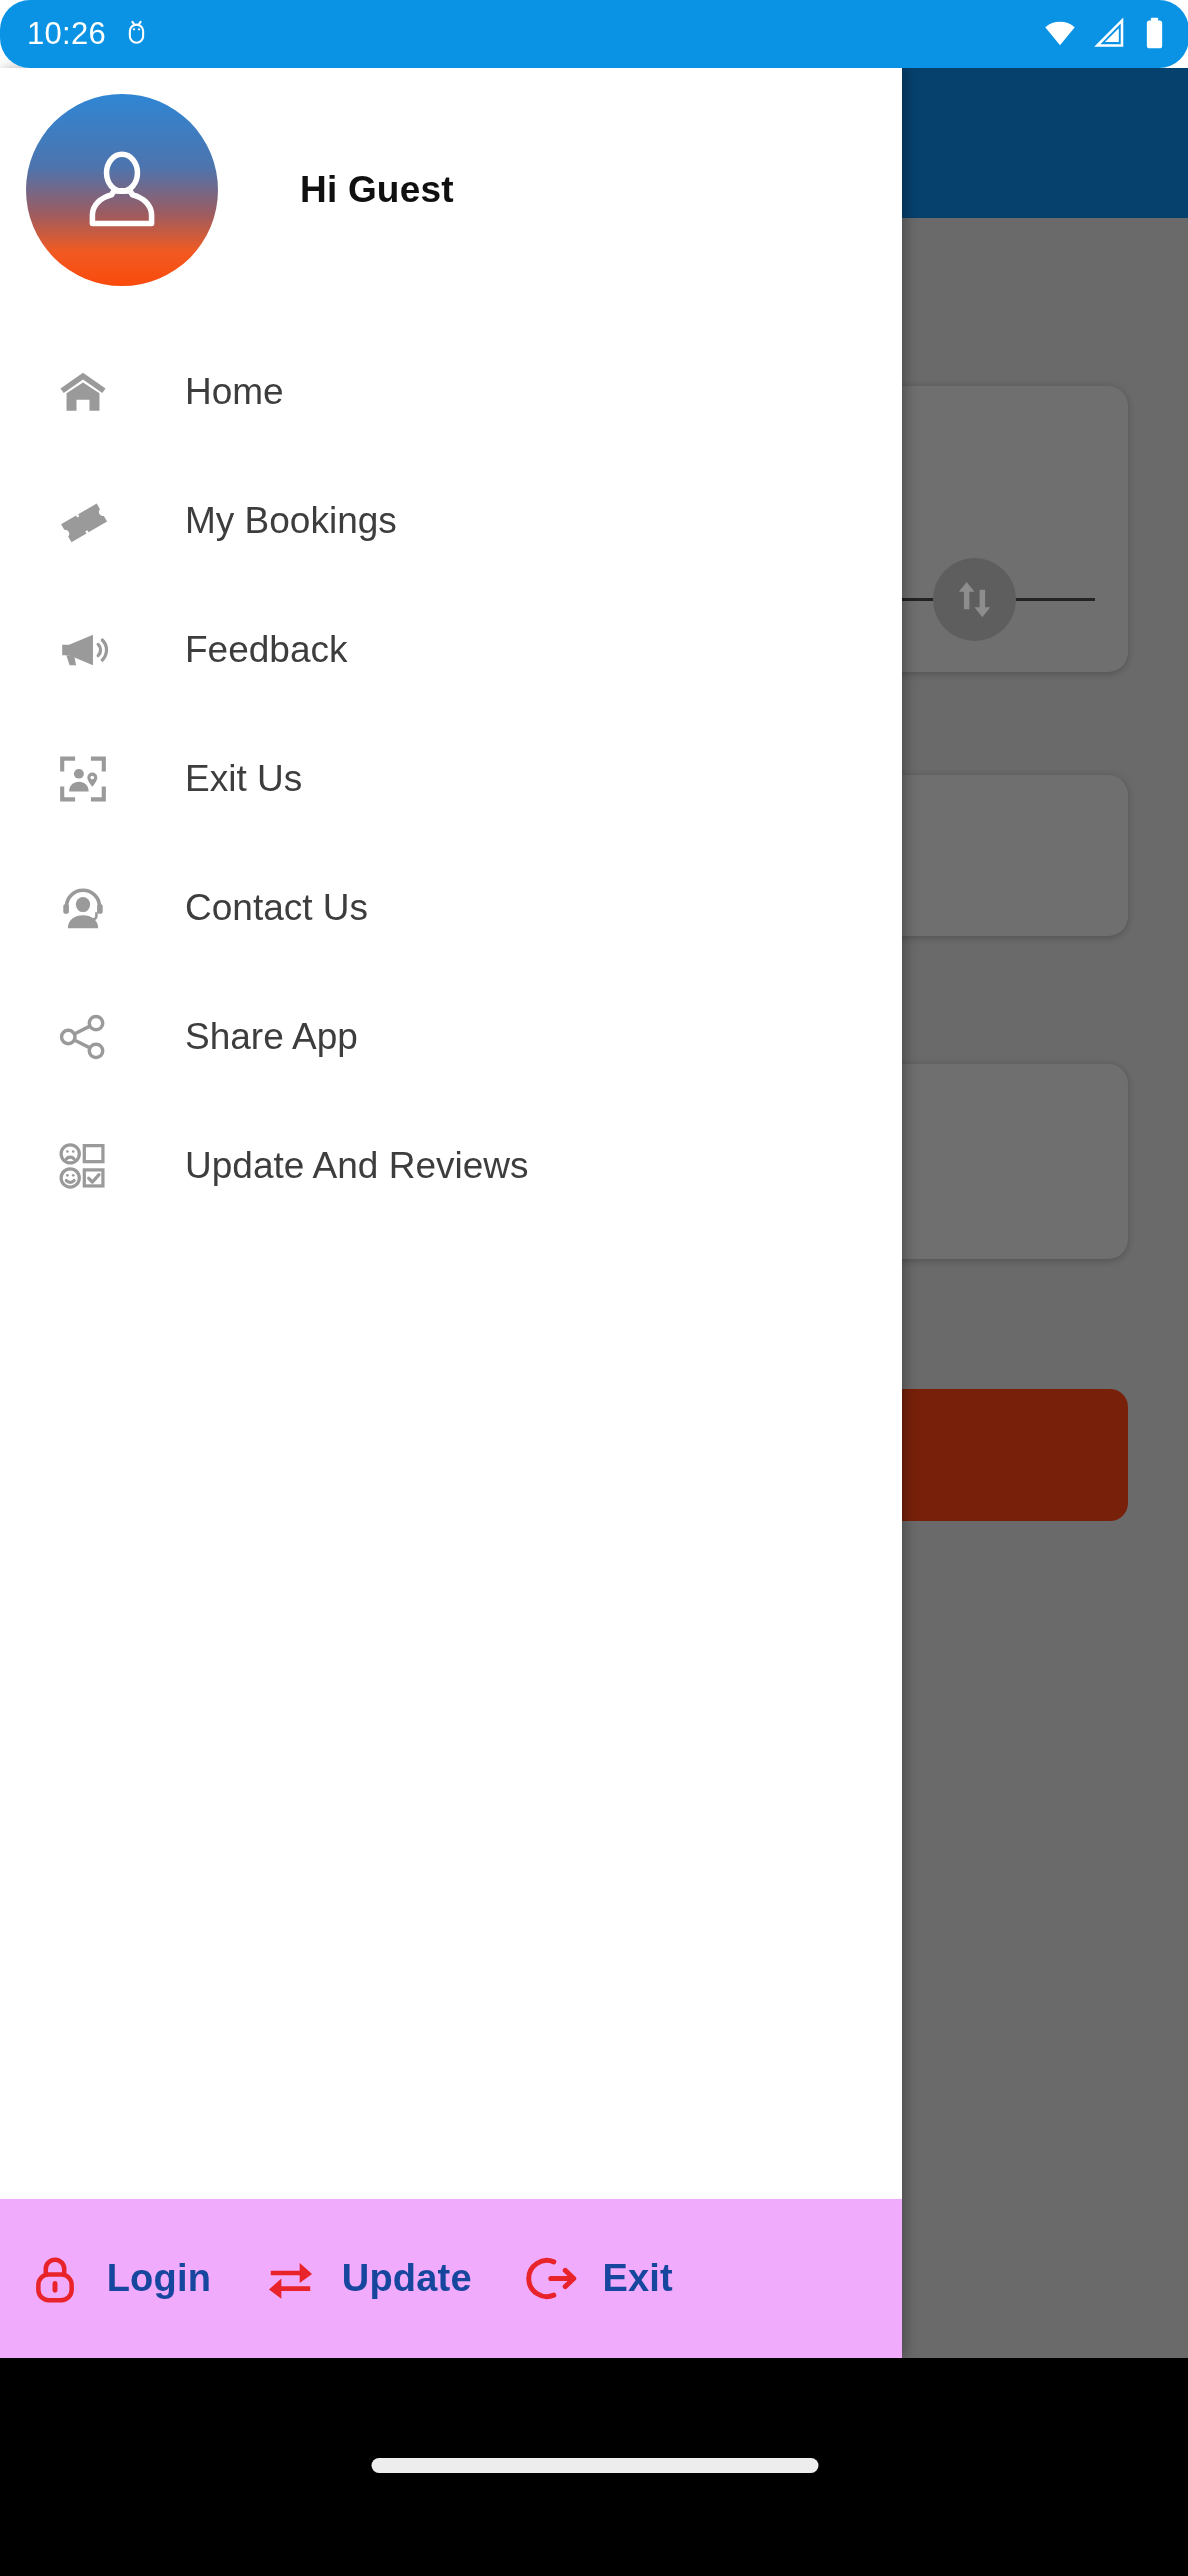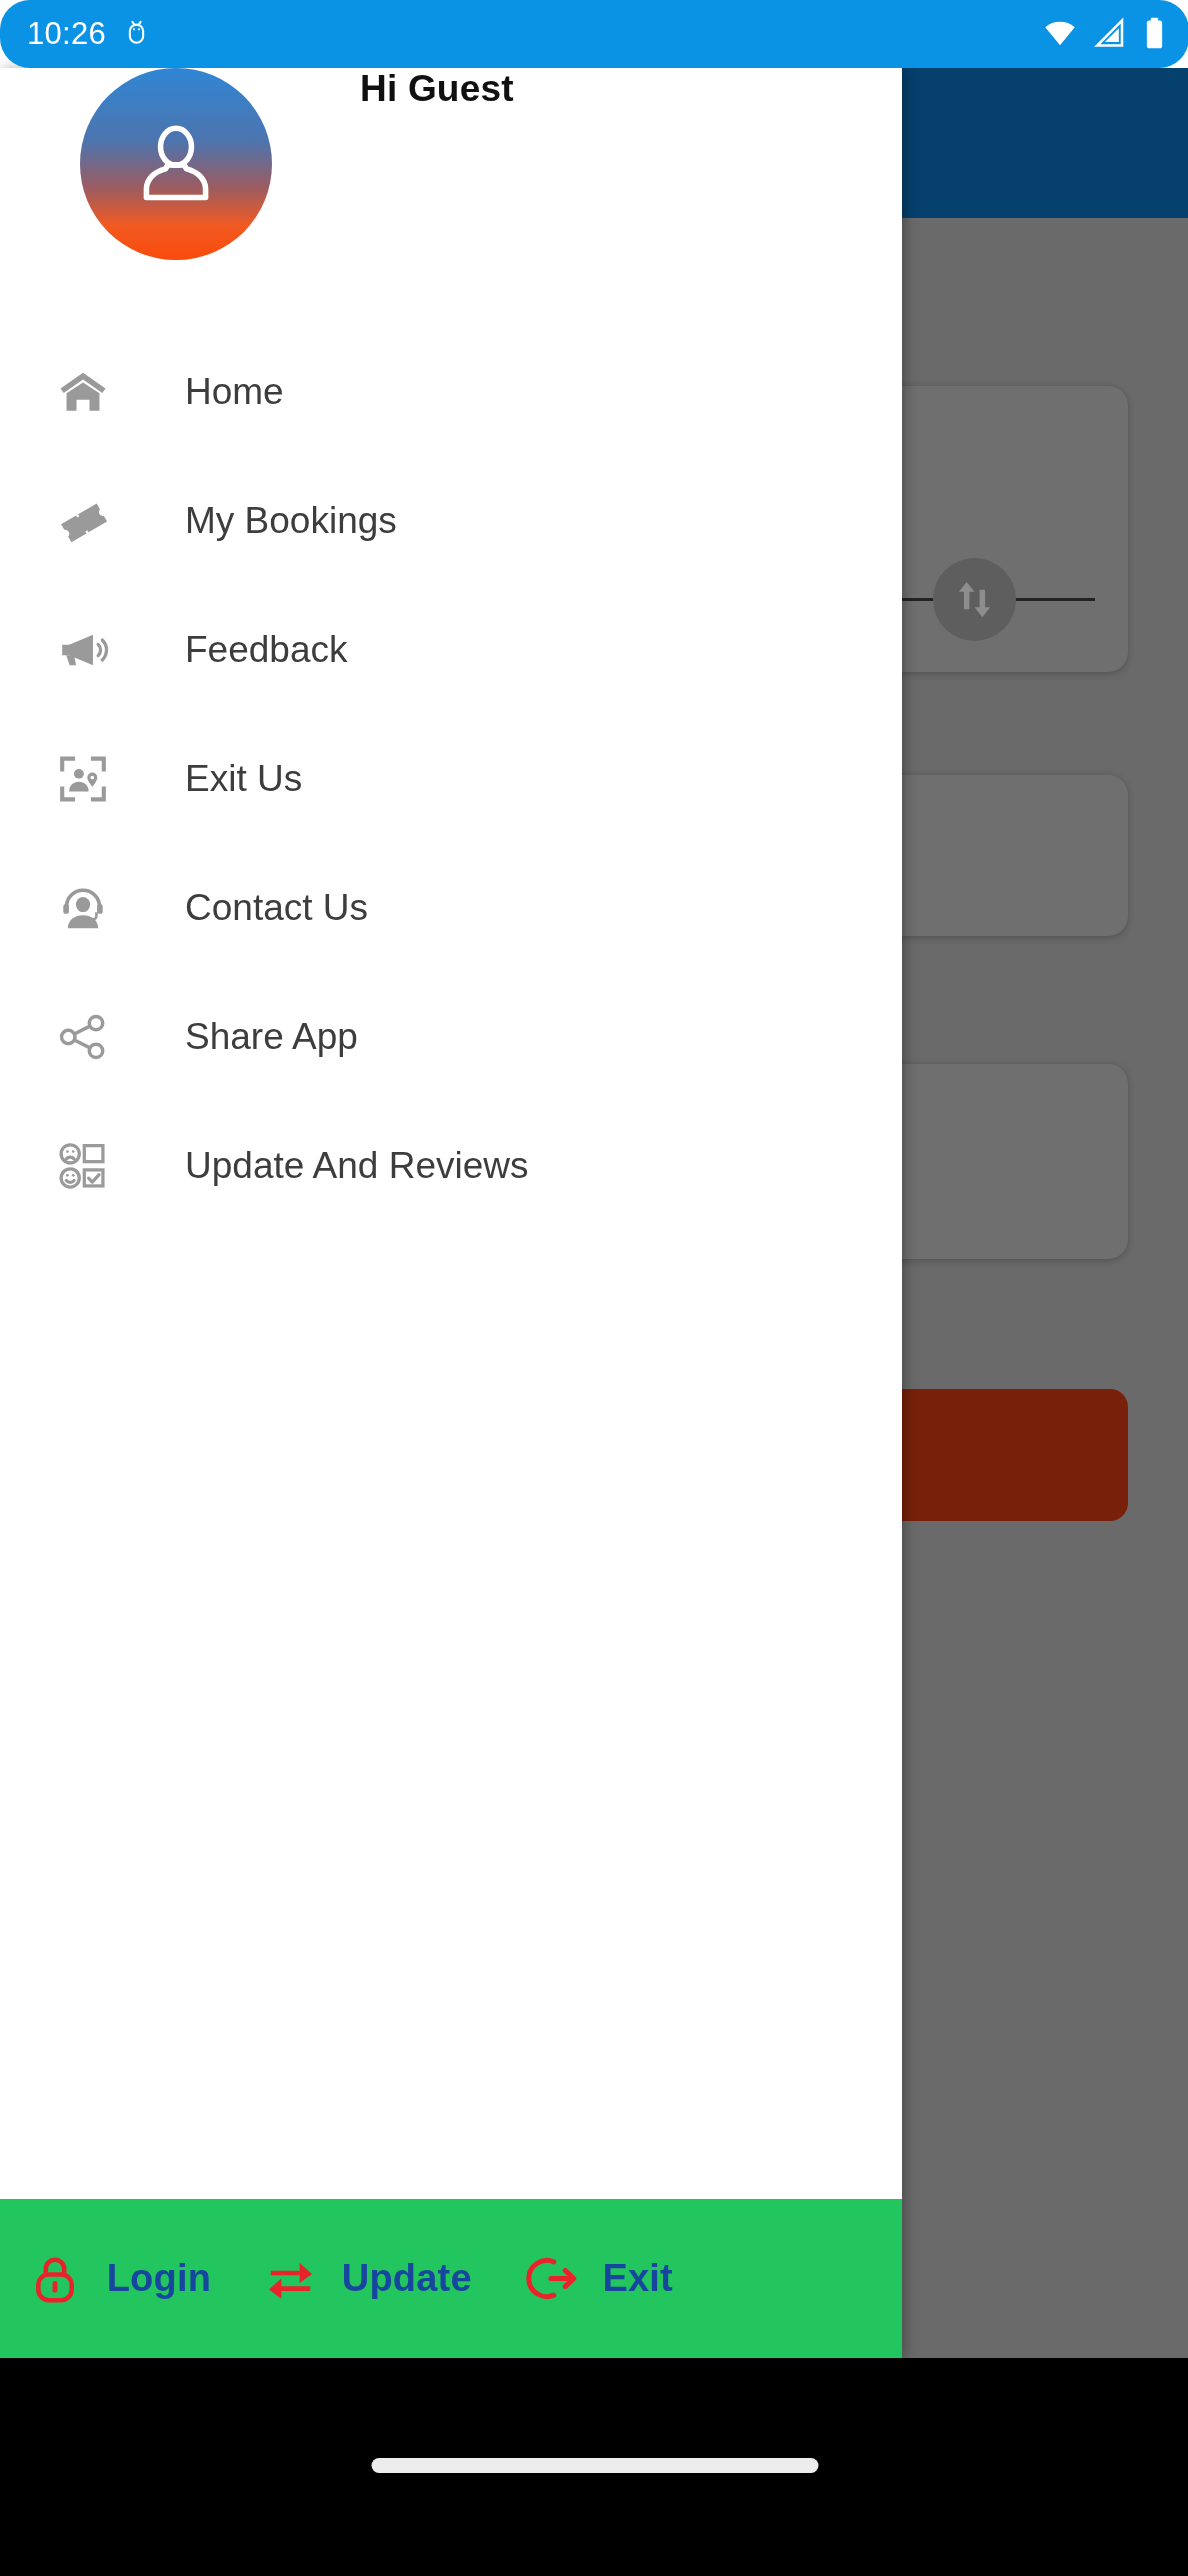--- a/index.html
+++ b/index.html
@@ -37,39 +37,39 @@
 
   
   #scrim{ position:absolute; left:0; top:68px; width:1189px; height:2290px;
           background:rgba(0,0,0,0.0); z-index:20; }
 
   
   #drawer{ position:absolute; left:0; top:68px; width:902px; height:2290px;
            background:#ffffff; z-index:30; display:flex; flex-direction:column;
            box-shadow:2.7px 0 12.5px rgba(0,0,0,.30); }
 
-  #drawer-header{ height:243px; display:flex; 
-                  padding-left:80px; flex:0 0 auto;gap:6px; }
+  #drawer-header{ height:243px; display:flex; align-items:center;
+                  padding-left:26px; flex:0 0 auto; }
   #avatar{ width:192px; height:192px; border-radius:50%;
            background:linear-gradient(180deg,#2f86d4 0%,#4d74ae 38%,#9b5c62 62%,#f15a22 82%,#fa4a0c 100%);
            display:flex; align-items:center; justify-content:center;
            flex:0 0 auto; }
   #greeting{ margin-left:82px; font-size:37px; color:#101010; font-weight:700;
              letter-spacing:0.2px; }
 
   #menu{ flex:1 1 auto; padding-top:16px; }
   .menu-item{ height:129px; display:flex; align-items:center; padding-left:55px;
               cursor:pointer;text-align:right; }
   .menu-item .mi-icon{ width:55px; height:55px; flex:0 0 auto;
                        display:flex; align-items:center; justify-content:center; }
   .menu-item .mi-label{ margin-left:75px; font-size:37px; color:#3d3d3d;
                         white-space:nowrap; }
 
   
-  #drawer-actions{ flex:0 0 auto; height:159px; background:#22c55e;
+  #drawer-actions{ flex:0 0 auto; height:159px; background:#f0abfc;
                    display:flex; align-items:center; padding:0 23px; }
   .action{ display:flex; align-items:center; cursor:pointer; }
   .action .ac-icon{ width:64px; height:64px; flex:0 0 auto;
                     display:flex; align-items:center; justify-content:center; }
   .action .ac-label{ margin-left:19.7px; font-size:38px; color:#17469f;
                      font-weight:700; letter-spacing:0.2px; }
   .ac-gap{ width:47px; flex:0 0 auto; }
 
   
   #navbar{ position:absolute; left:0; top:2358px; width:1189px; height:218px;

